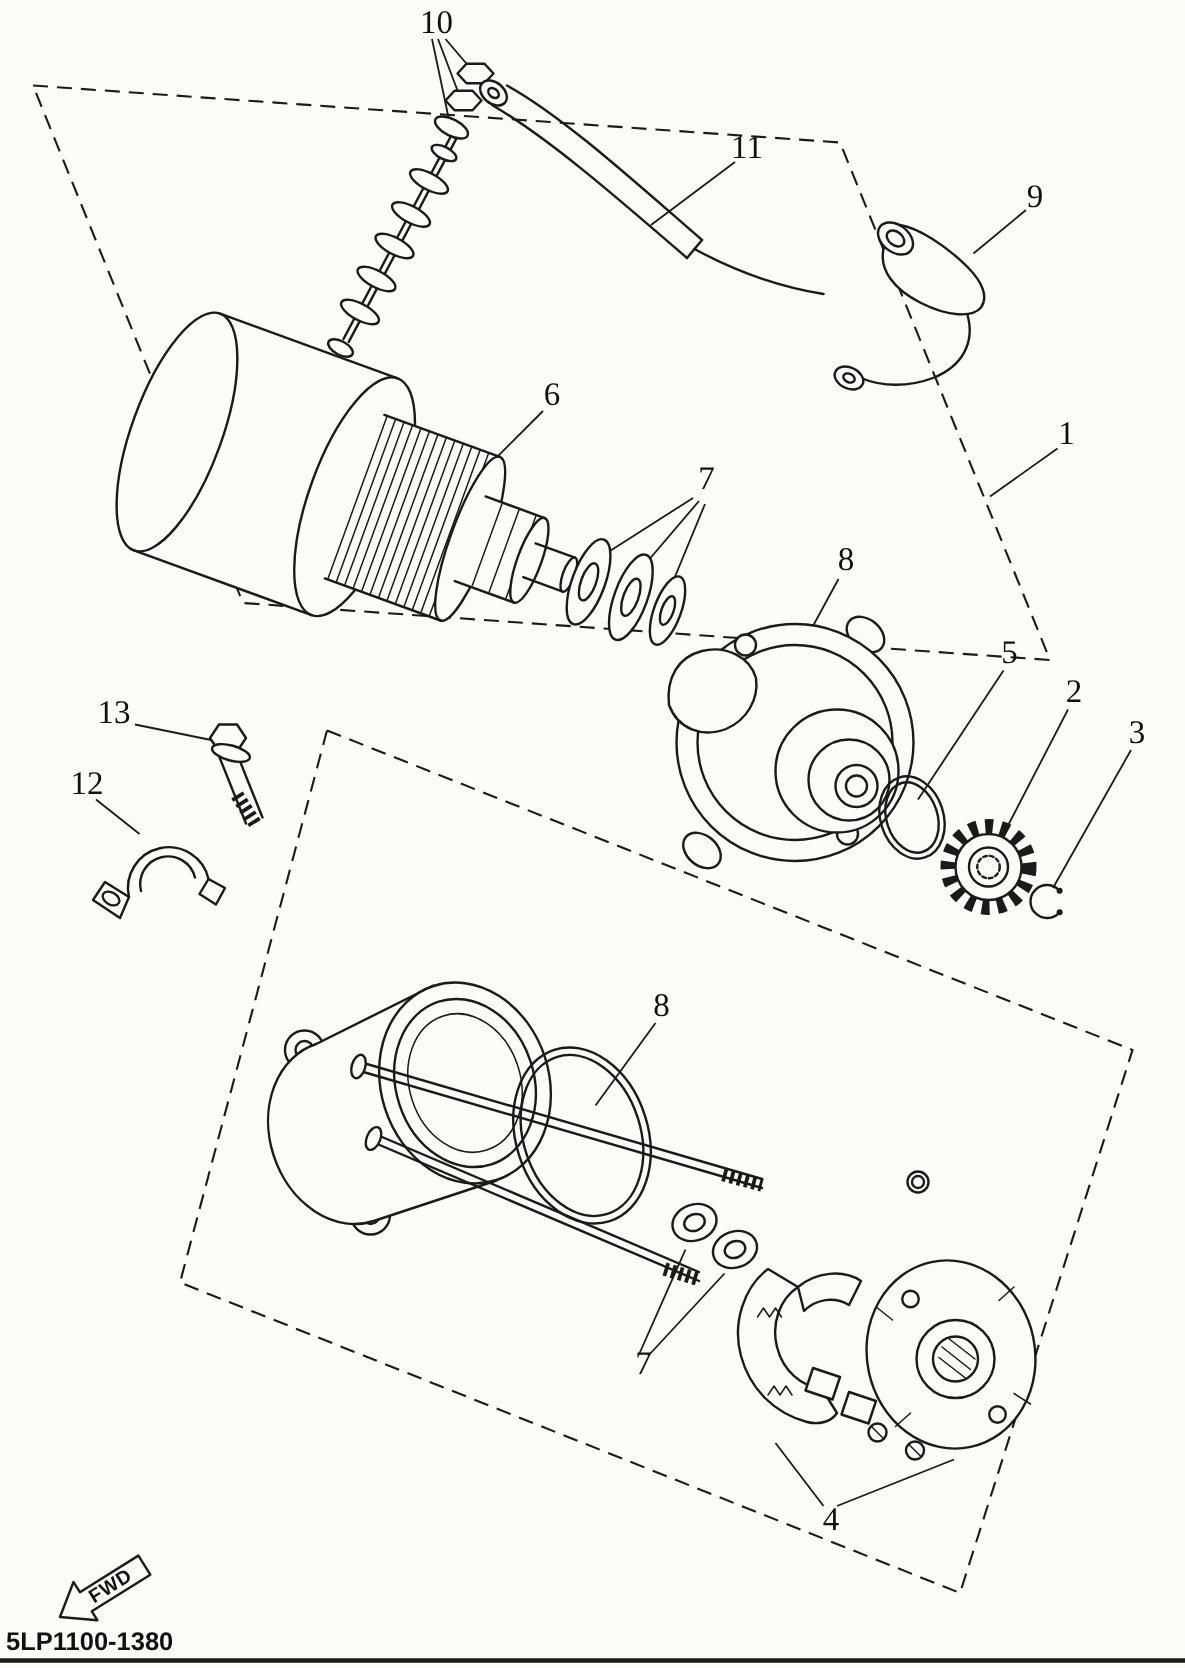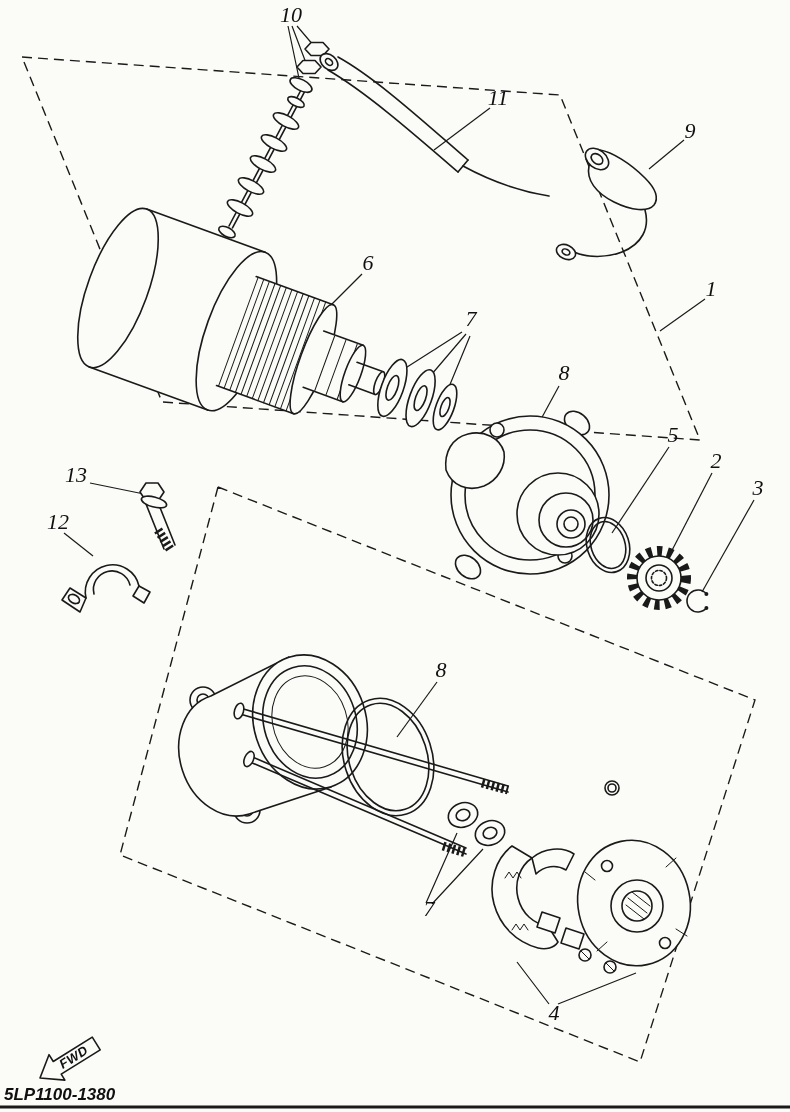--- a/index.html
+++ b/index.html
@@ -1,20 +1,19 @@
 <!DOCTYPE html>
 <html><head>
 <meta charset="utf-8">
 <style>
   html,body{margin:0;padding:0;background:#e9e9e7;}
   .page{
     position:relative;width:790px;height:1112px;
     background:#fbfbf8;overflow:hidden;
     font-family:"Liberation Sans",sans-serif;
-    font-style:italic;
   }
   svg{position:absolute;left:0;top:0;}
   .ln{fill:none;stroke:#1a1a1a;stroke-width:1.6;stroke-linecap:round;stroke-linejoin:round;}
   .f{fill:#fbfbf8;}
   .fo{fill:#fbfbf8;stroke:none;}
   .thin{stroke-width:1;}
   .ldr{fill:none;stroke:#1a1a1a;stroke-width:1.2;}
   .dash{fill:none;stroke:#1a1a1a;stroke-width:1.4;stroke-dasharray:10 6;}
   .callout{font-family:"Liberation Serif",serif;font-size:22px;fill:#101010;}
   .code{font-family:"Liberation Sans",sans-serif;font-size:17px;font-weight:600;fill:#101010;}

